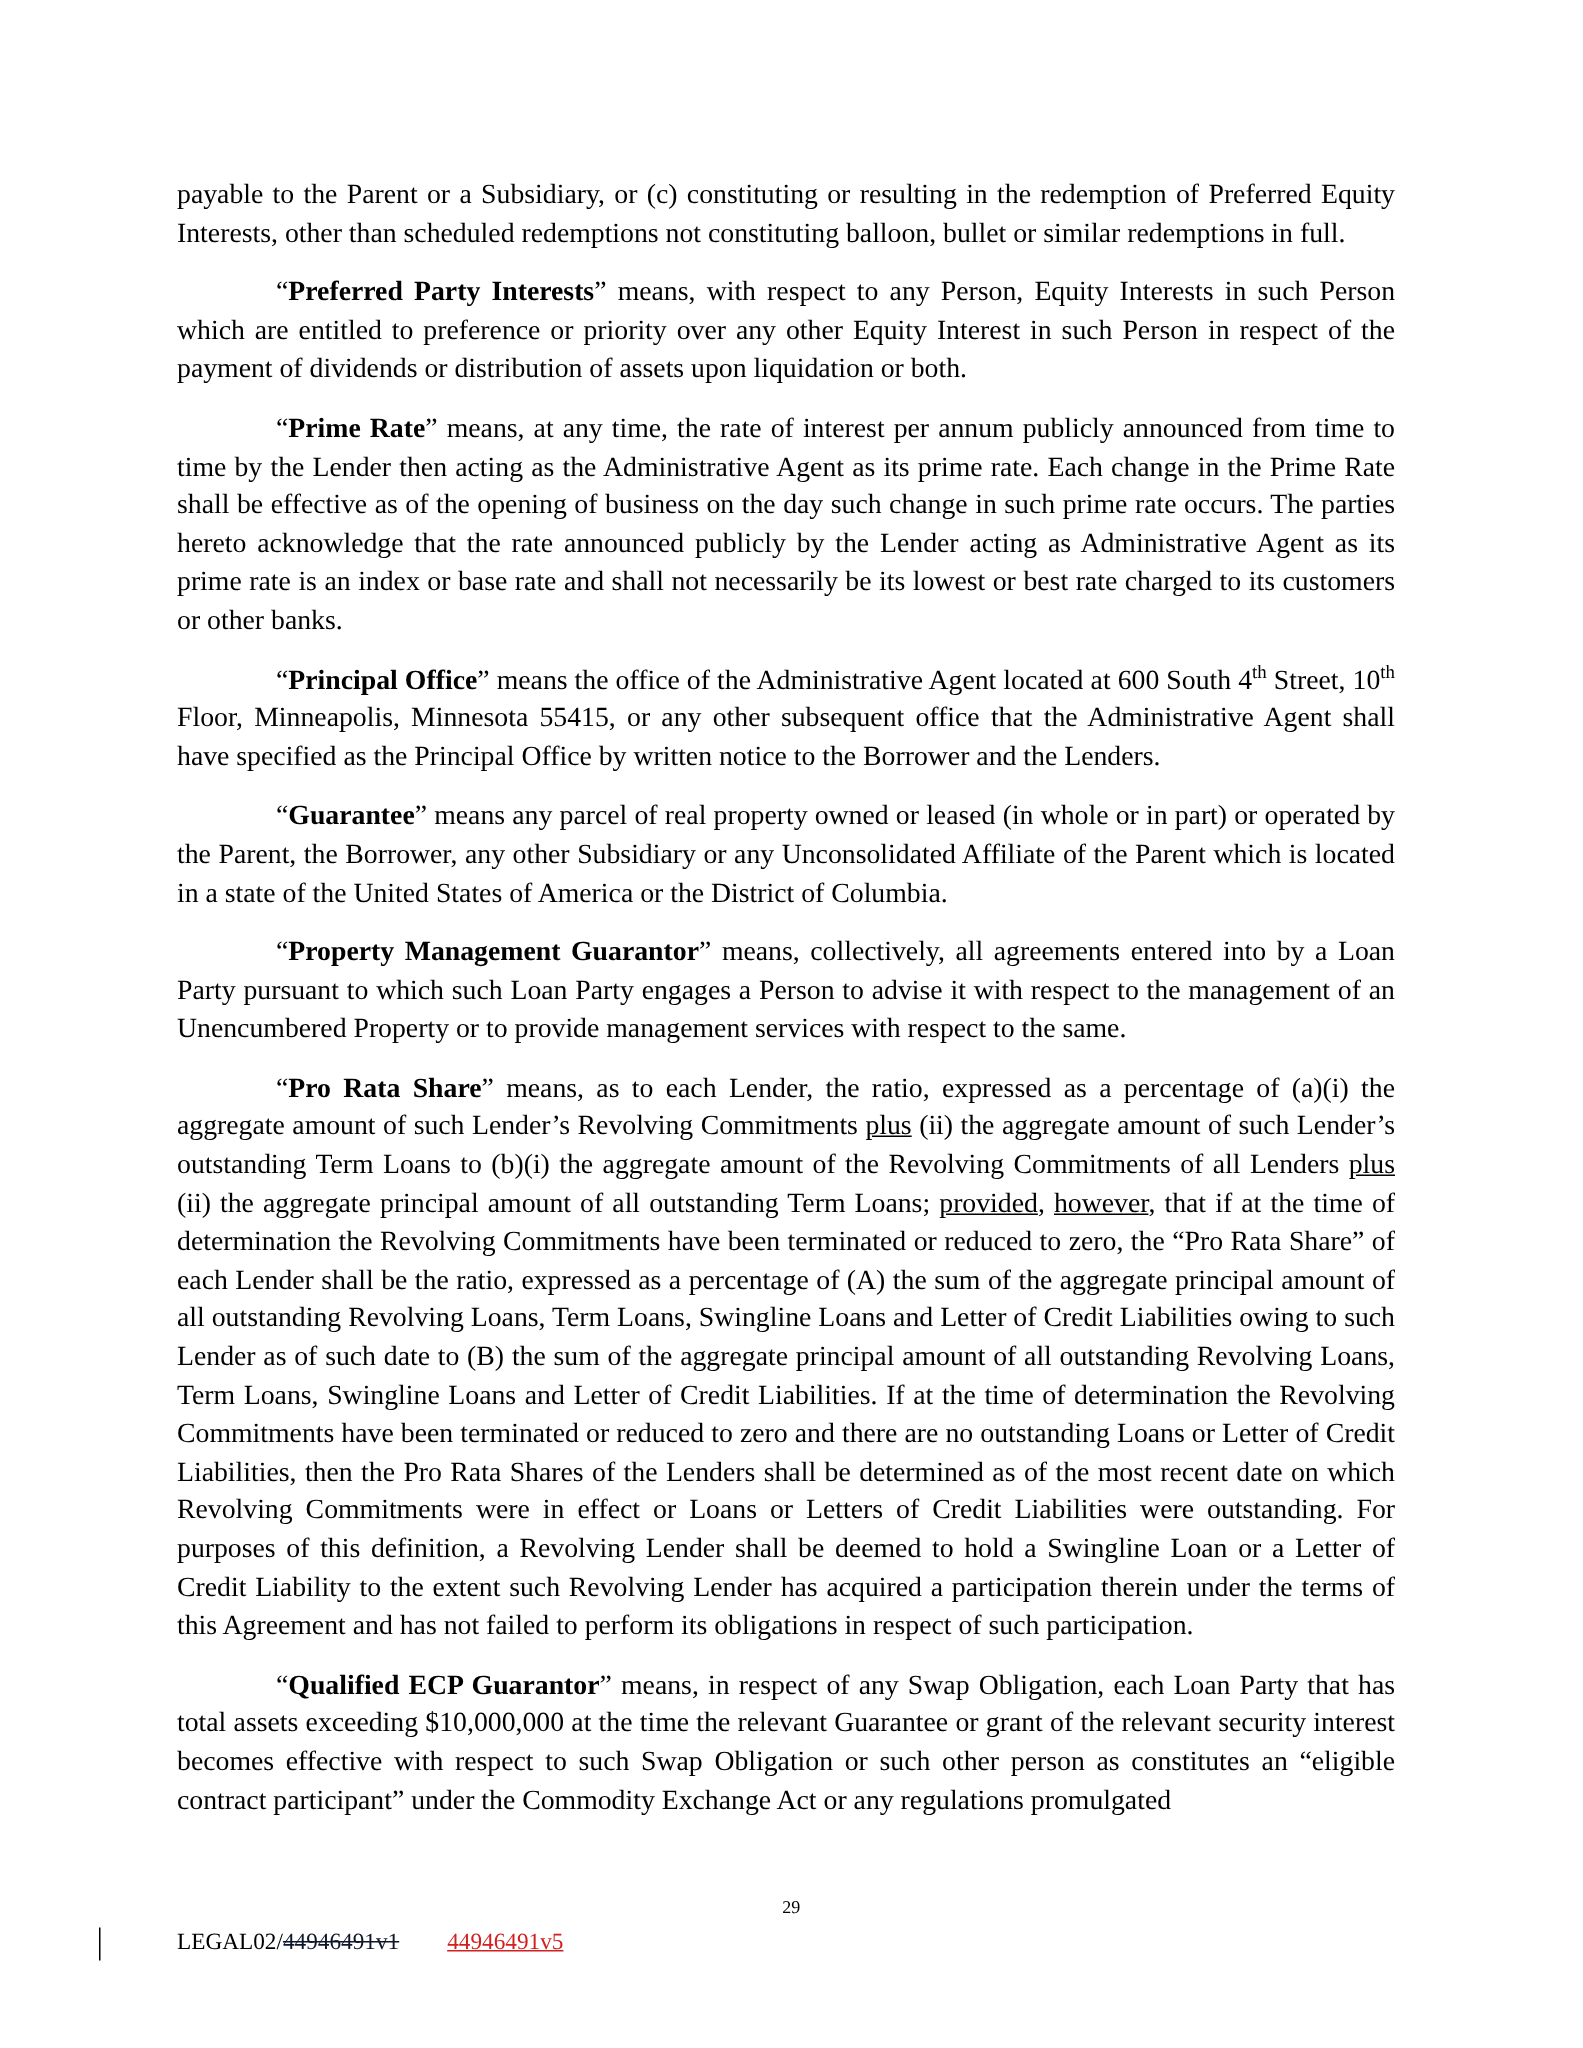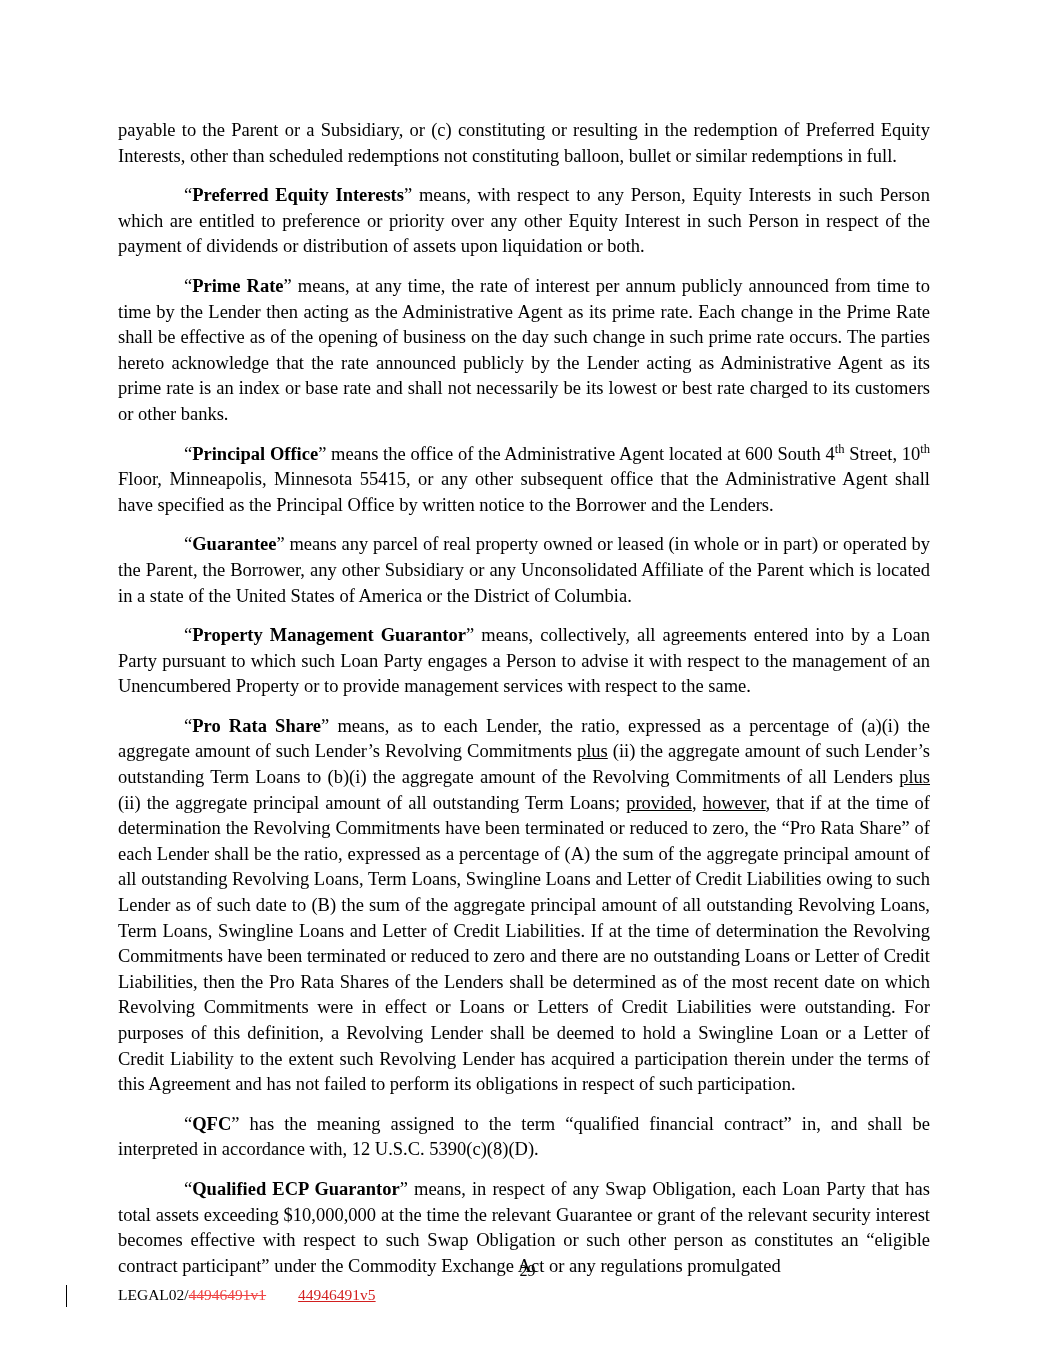--- a/index.html
+++ b/index.html
@@ -44,21 +44,21 @@
     line-height: 0;
   }
   .footer {
     position: absolute;
     left: 0;
     top: 1262px;
     width: 1055px;
     text-align: center;
   }
   .page-number {
-    font-size: 16px;
+    font-size: 12px;
     line-height: 18px;
   }
   .footer-line {
     position: absolute;
     left: 118px;
     top: 1285px;
     width: 812px;
     font-size: 15.5px;
     line-height: 19px;
     text-align: left;
@@ -66,44 +66,43 @@
   }
   .change-bar {
     position: absolute;
     left: 66px;
     top: 1285px;
     width: 1px;
     height: 22px;
     background: #000000;
   }
   .strike-red {
-    color: #ef4444;
+    color: #0f172a;
     text-decoration: line-through;
   }
   .ins-red {
     color: #d21f1f;
     text-decoration: underline;
     margin-left: 32px;
   }
 </style>
 </head>
 <body>
 
 <div class="page">
 
   <div class="content">
     <div id="paragraphs">
         <p class="para"><span>payable to the Parent or a Subsidiary, or (c) constituting or resulting in the redemption of Preferred Equity Interests, other than scheduled redemptions not constituting balloon, bullet or similar redemptions in full.</span></p>
-        <p class="para indent"><span>“</span><b>Preferred Equity Interests</b><span>” means, with respect to any Person, Equity Interests in such Person which are entitled to preference or priority over any other Equity Interest in such Person in respect of the payment of dividends or distribution of assets upon liquidation or both.</span></p>
+        <p class="para indent"><span>“</span><b>Preferred Party Interests</b><span>” means, with respect to any Person, Equity Interests in such Person which are entitled to preference or priority over any other Equity Interest in such Person in respect of the payment of dividends or distribution of assets upon liquidation or both.</span></p>
         <p class="para indent"><span>“</span><b>Prime Rate</b><span>” means, at any time, the rate of interest per annum publicly announced from time to time by the Lender then acting as the Administrative Agent as its prime rate.  Each change in the Prime Rate shall be effective as of the opening of business on the day such change in such prime rate occurs.  The parties hereto acknowledge that the rate announced publicly by the Lender acting as Administrative Agent as its prime rate is an index or base rate and shall not necessarily be its lowest or best rate charged to its customers or other banks.</span></p>
         <p class="para indent"><span>“</span><b>Principal Office</b><span>” means the office of the Administrative Agent located at 600 South 4</span><sup>th</sup><span> Street, 10</span><sup>th</sup><span> Floor, Minneapolis, Minnesota 55415, or any other subsequent office that the Administrative Agent shall have specified as the Principal Office by written notice to the Borrower and the Lenders.</span></p>
         <p class="para indent"><span>“</span><b>Guarantee</b><span>” means any parcel of real property owned or leased (in whole or in part) or operated by the Parent, the Borrower, any other Subsidiary or any Unconsolidated Affiliate of the Parent which is located in a state of the United States of America or the District of Columbia.</span></p>
         <p class="para indent"><span>“</span><b>Property Management Guarantor</b><span>” means, collectively, all agreements entered into by a Loan Party pursuant to which such Loan Party engages a Person to advise it with respect to the management of an Unencumbered Property or to provide management services with respect to the same.</span></p>
         <p class="para indent"><span>“</span><b>Pro Rata Share</b><span>” means, as to each Lender, the ratio, expressed as a percentage of (a)(i) the aggregate amount of such Lender’s Revolving Commitments </span><u>plus</u><span> (ii) the aggregate amount of such Lender’s outstanding Term Loans to (b)(i) the aggregate amount of the Revolving Commitments of all Lenders </span><u>plus</u><span> (ii) the aggregate principal amount of all outstanding Term Loans; </span><u>provided</u><span>, </span><u>however</u><span>, that if at the time of determination the Revolving Commitments have been terminated or reduced to zero, the “Pro Rata Share” of each Lender shall be the ratio, expressed as a percentage of (A) the sum of the aggregate principal amount of all outstanding Revolving Loans, Term Loans, Swingline Loans and Letter of Credit Liabilities owing to such Lender as of such date to (B) the sum of the aggregate principal amount of all outstanding Revolving Loans, Term Loans, Swingline Loans and Letter of Credit Liabilities.  If at the time of determination the Revolving Commitments have been terminated or reduced to zero and there are no outstanding Loans or Letter of Credit Liabilities, then the Pro Rata Shares of the Lenders shall be determined as of the most recent date on which Revolving Commitments were in effect or Loans or Letters of Credit Liabilities were outstanding.  For purposes of this definition, a Revolving Lender shall be deemed to hold a Swingline Loan or a Letter of Credit Liability to the extent such Revolving Lender has acquired a participation therein under the terms of this Agreement and has not failed to perform its obligations in respect of such participation.</span></p>
-        <p class="para indent"><span>“</span><b>QFC</b><span>” has the meaning assigned to the term “qualified financial contract” in, and shall be interpreted in accordance with, 12 U.S.C. 5390(c)(8)(D).</span></p>
         <p class="para indent"><span>“</span><b>Qualified ECP Guarantor</b><span>” means, in respect of any Swap Obligation, each Loan Party that has total assets exceeding $10,000,000 at the time the relevant Guarantee or grant of the relevant security interest becomes effective with respect to such Swap Obligation or such other person as constitutes an “eligible contract participant” under the Commodity Exchange Act or any regulations promulgated</span></p>
       </div>
   </div>
 
   <div class="footer">
     <div class="page-number">29</div>
   </div>
 
   <div class="change-bar"></div>
 

